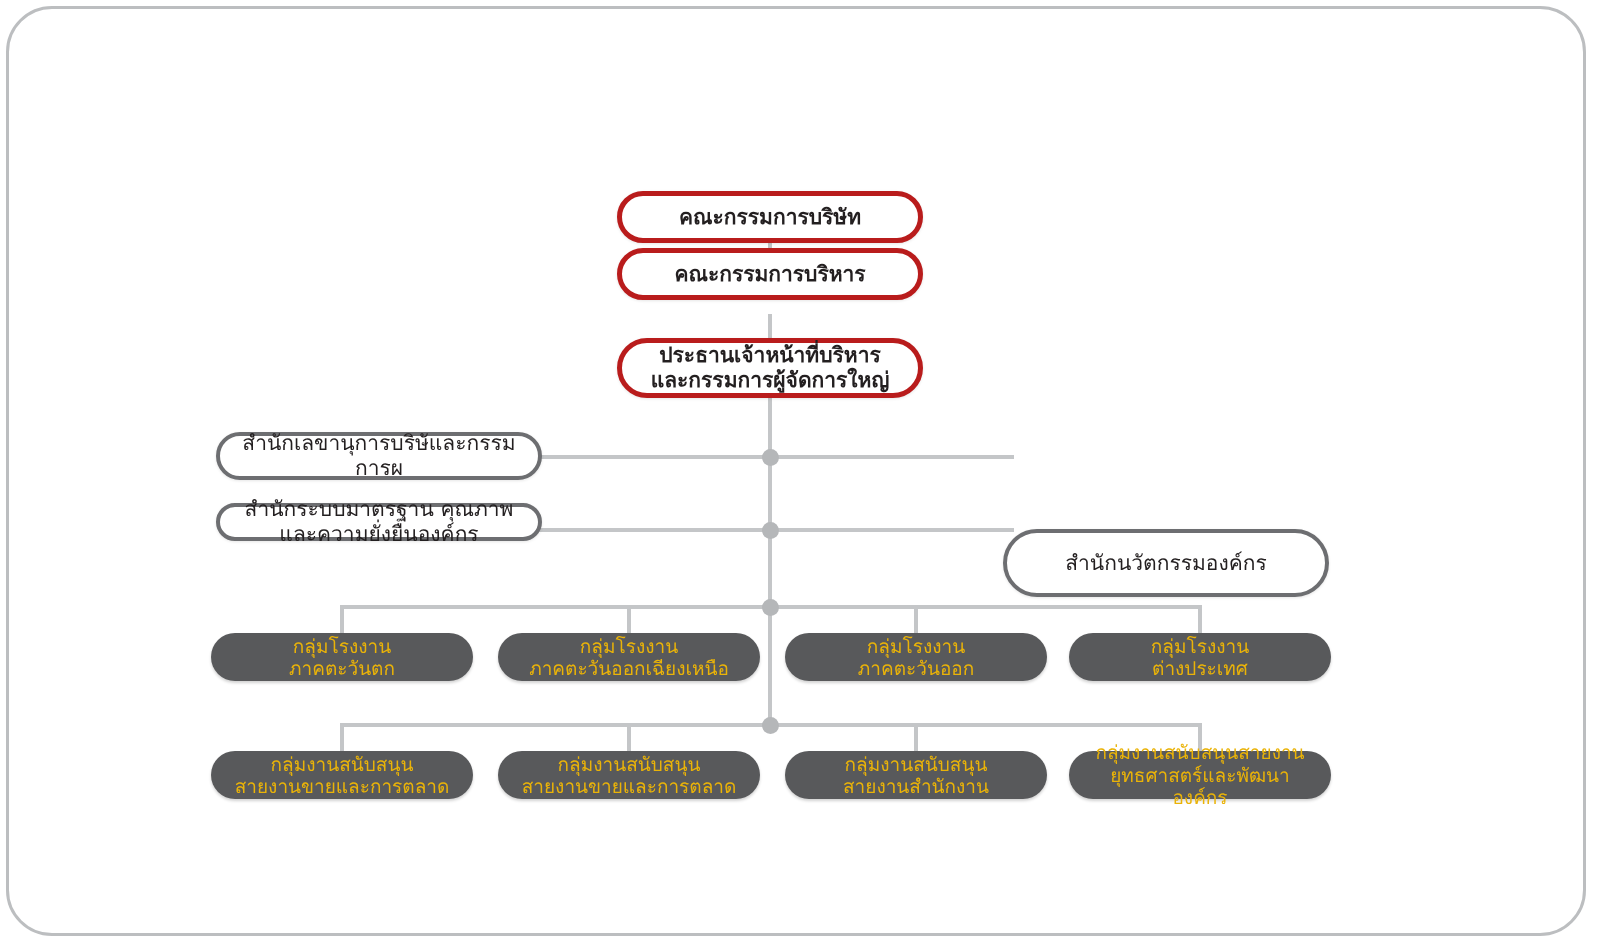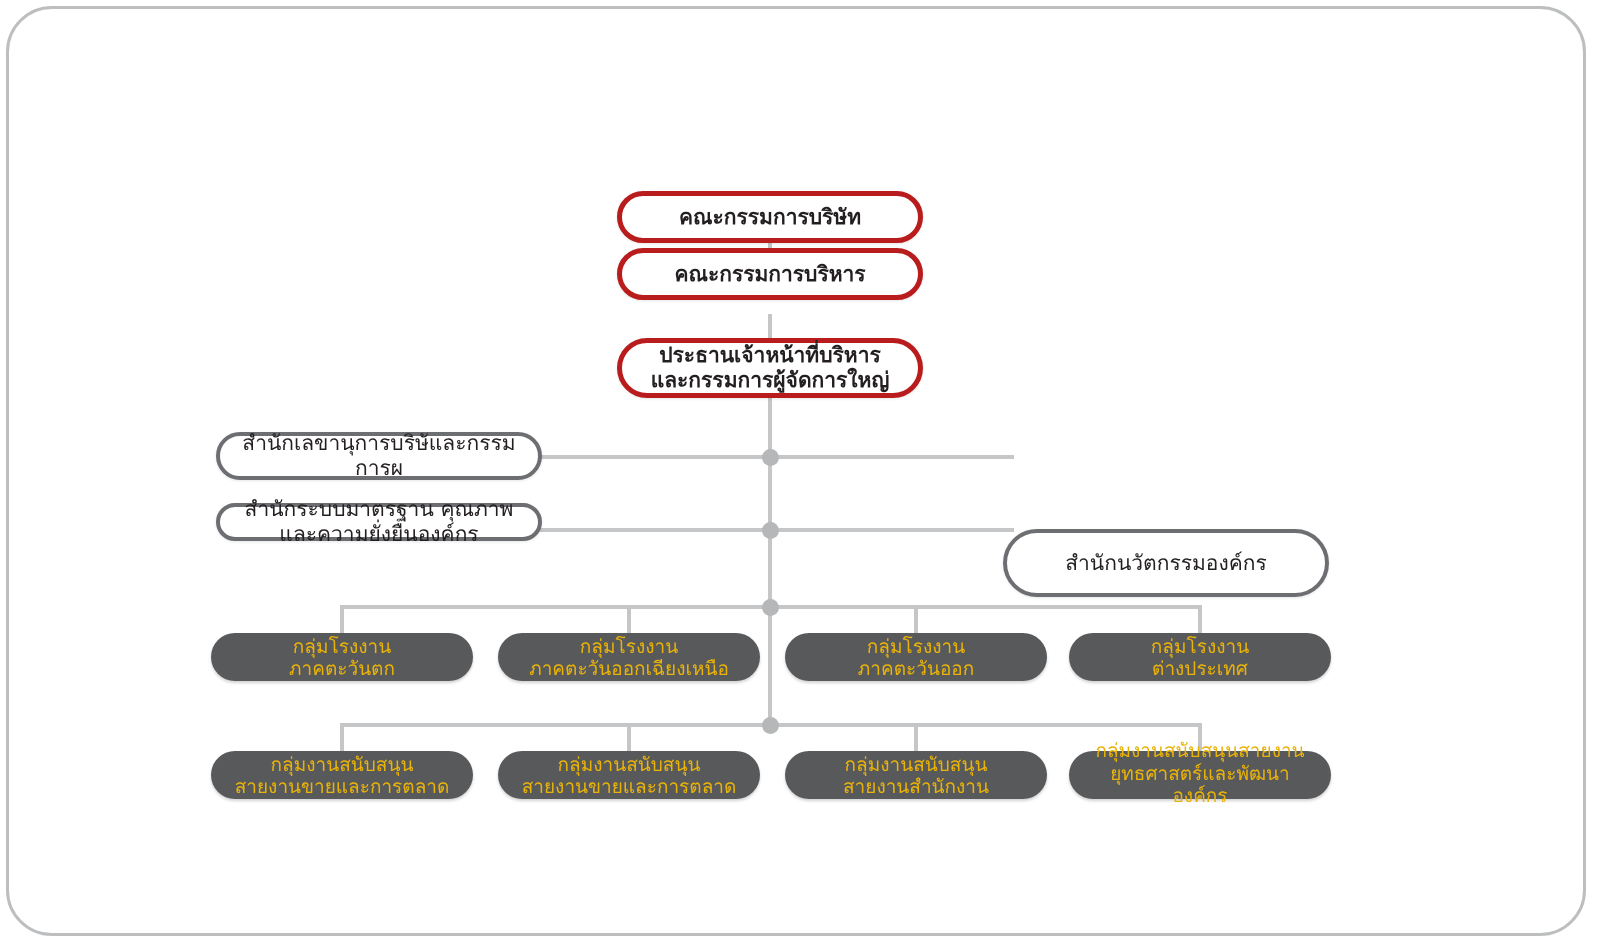--- a/index.html
+++ b/index.html
@@ -184,19 +184,19 @@
     <div class="node filled" style="left:498px; top:751px; width:262px; height:48px;">
       <span class="node-text">กลุ่มงานสนับสนุน
 สายงานขายและการตลาด</span>
     </div>
 
     <div class="node filled" style="left:785px; top:751px; width:262px; height:48px;">
       <span class="node-text">กลุ่มงานสนับสนุน
 สายงานสำนักงาน</span>
     </div>
 
-    <div class="node filled" style="left:1069px; top:751px; width:262px; height:48px;font-family:Liberation Mono, monospace;">
+    <div class="node filled" style="left:1069px; top:751px; width:262px; height:48px;">
       <span class="node-text">กลุ่มงานสนับสนุนสายงาน
 ยุทธศาสตร์และพัฒนาองค์กร</span>
     </div>
 
   </div>
 </div>
 
 </body></html>

